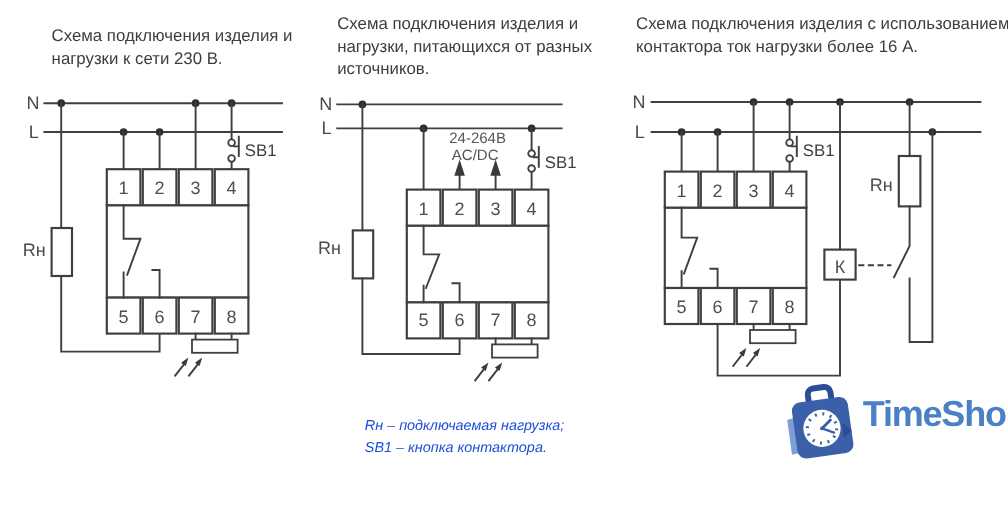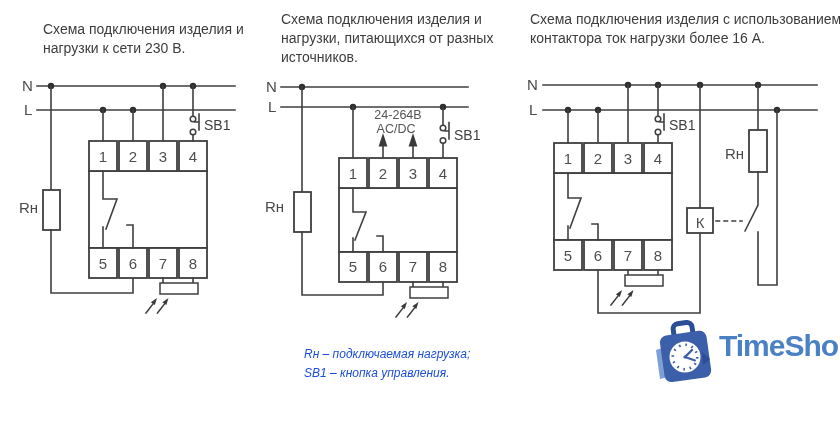--- a/index.html
+++ b/index.html
@@ -237,21 +237,21 @@
         <path class="wire" d="M758 85 V130"></path>
         <rect class="box" x="749" y="130" width="18" height="42"></rect>
         <text class="buslbl" text-anchor="end" x="744" y="159">Rн</text>
         <path class="wire" d="M758 172 V205 L745 231 M758 232 V285 H777 V110"></path>
       </g>
     </g>
   </svg>
 
   <div class="legend">
     <div>Rн – подключаемая нагрузка;</div>
-    <div>SB1 – кнопка управления.</div>
+    <div>SB1 – кнопка контактора.</div>
   </div>
 
   <div class="logo">
     <svg width="64" height="70" viewBox="0 0 64 70">
       <polygon points="4,34 20,29 24,59 8,63" fill="#7d9fd6"></polygon>
       <g transform="rotate(-8 33 40)">
         <rect x="25" y="7" width="19" height="18" rx="5" fill="none" stroke="#2c4e96" stroke-width="5"></rect>
         <rect x="10" y="17" width="47" height="47" rx="7" fill="#3b5fa8"></rect>
       </g>
       <circle cx="33" cy="41" r="15.5" fill="#ffffff"></circle>

